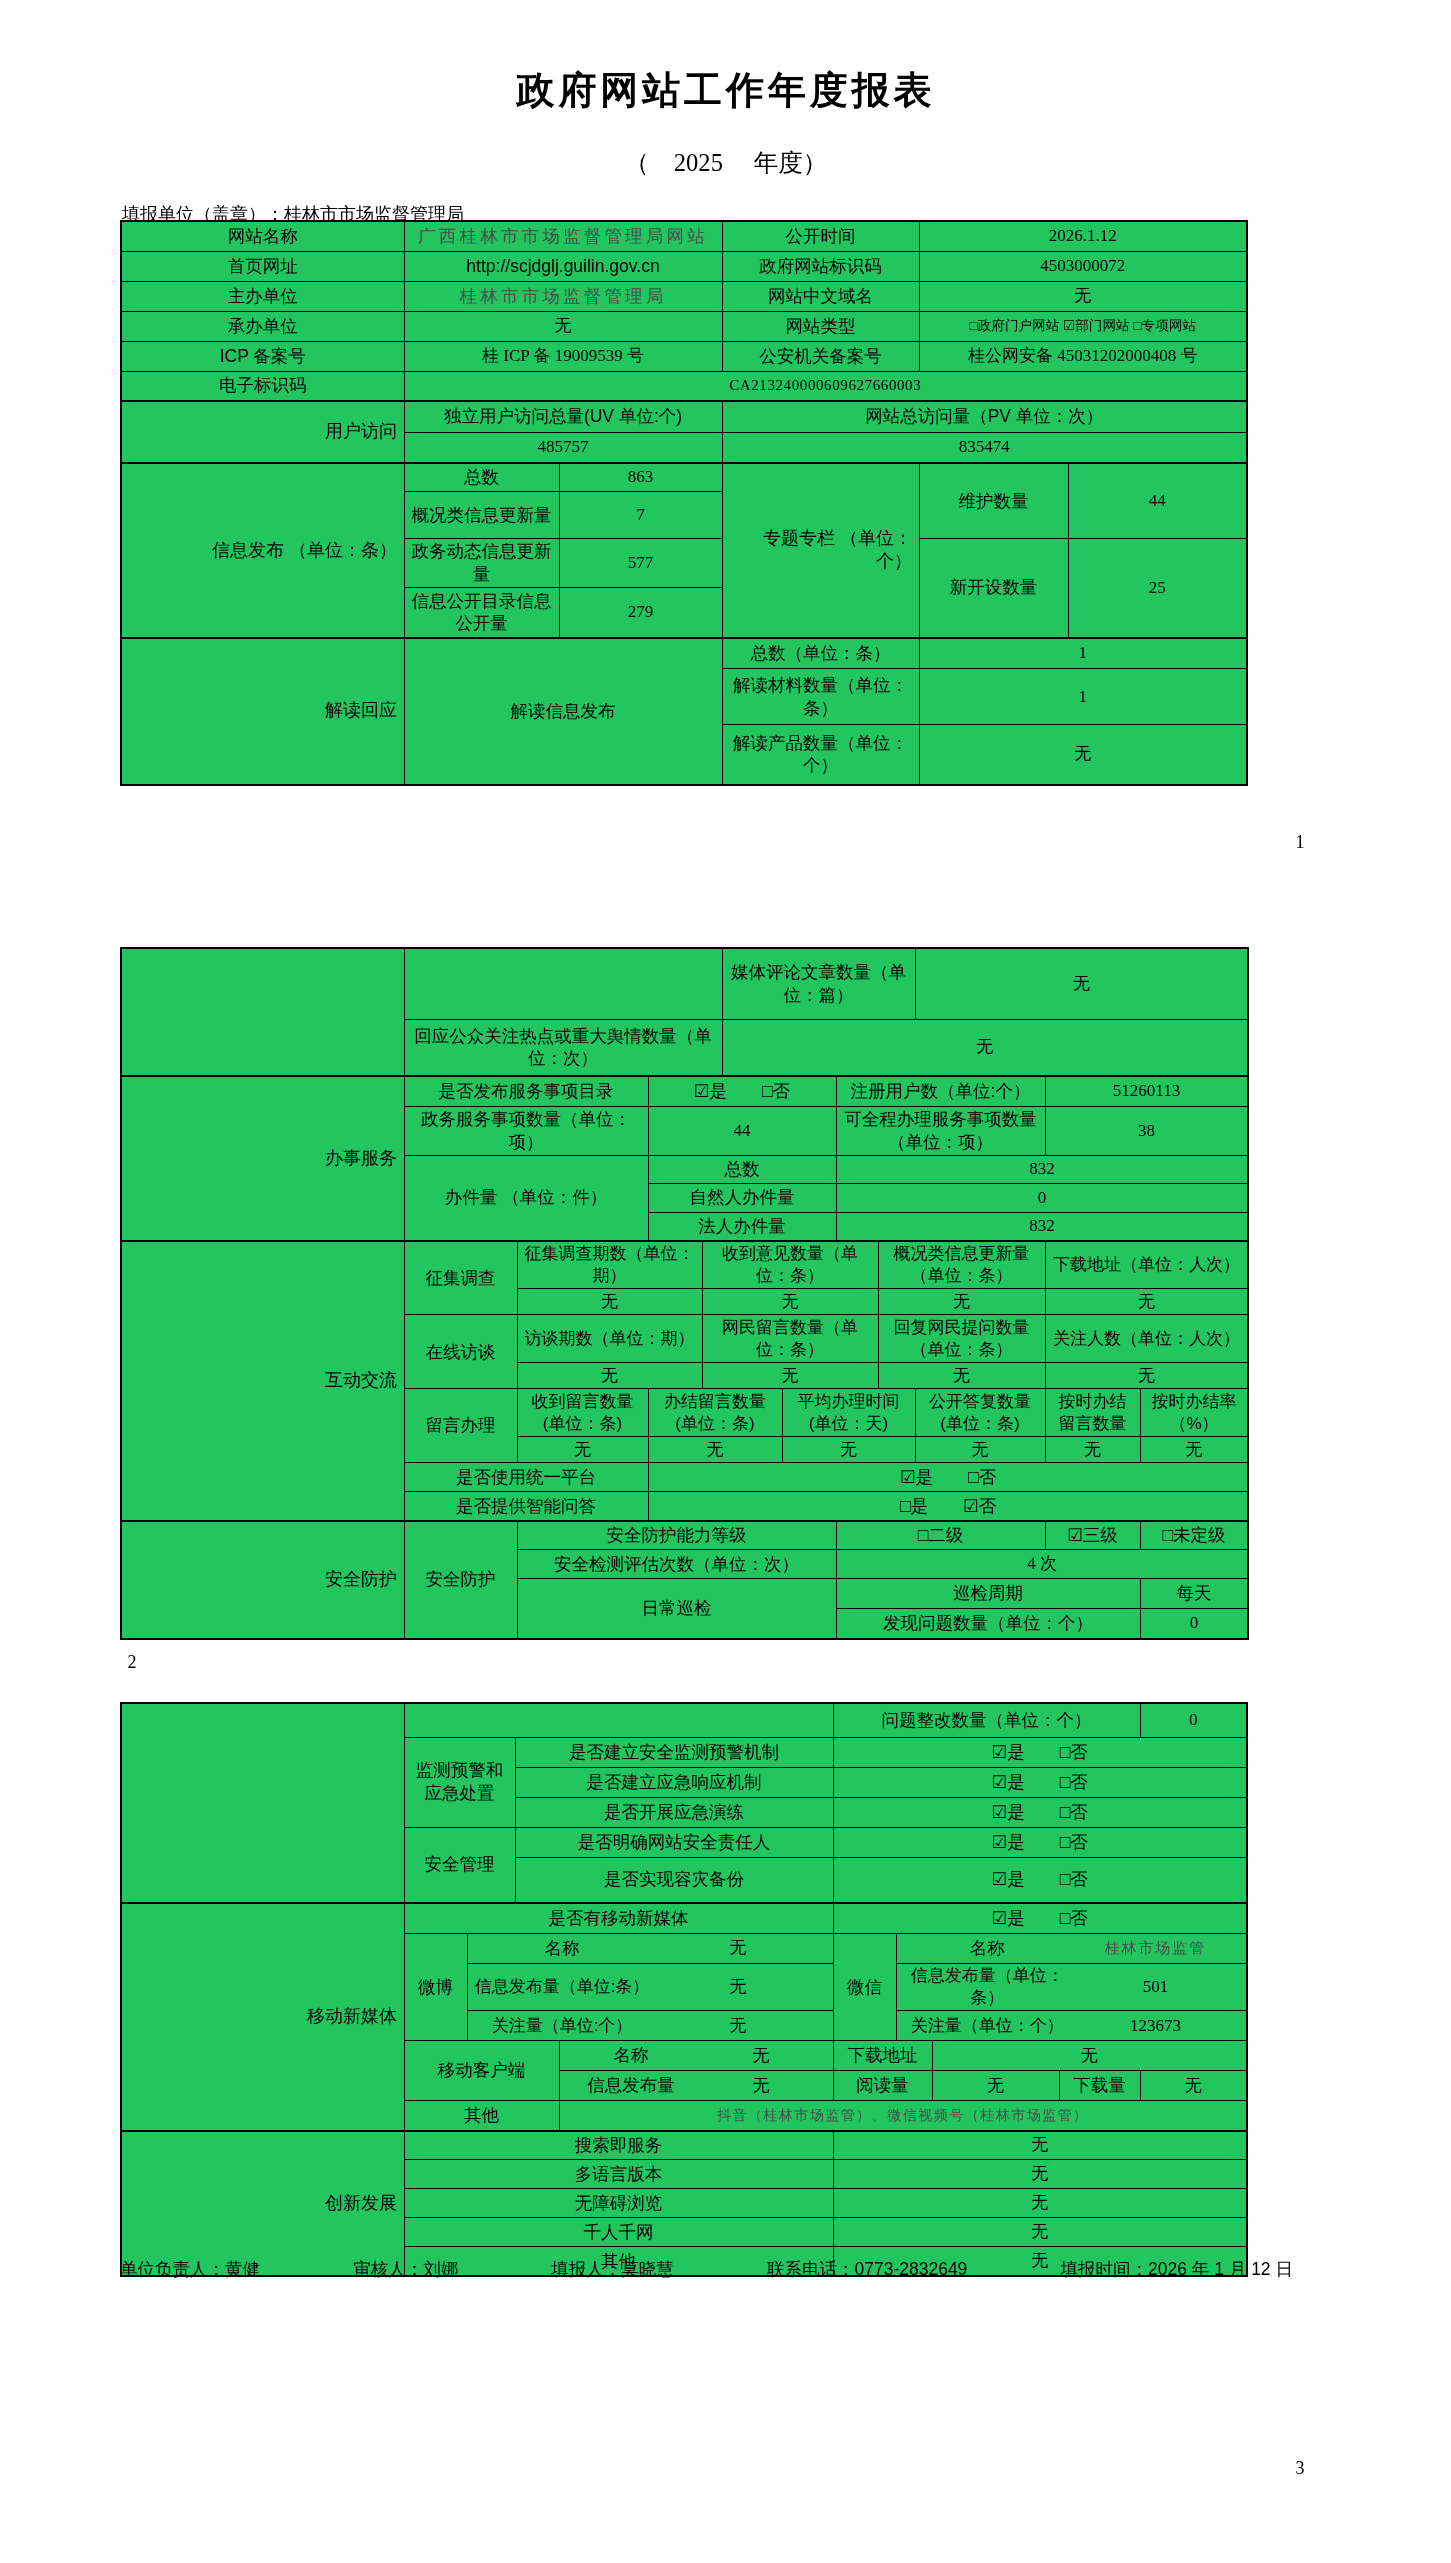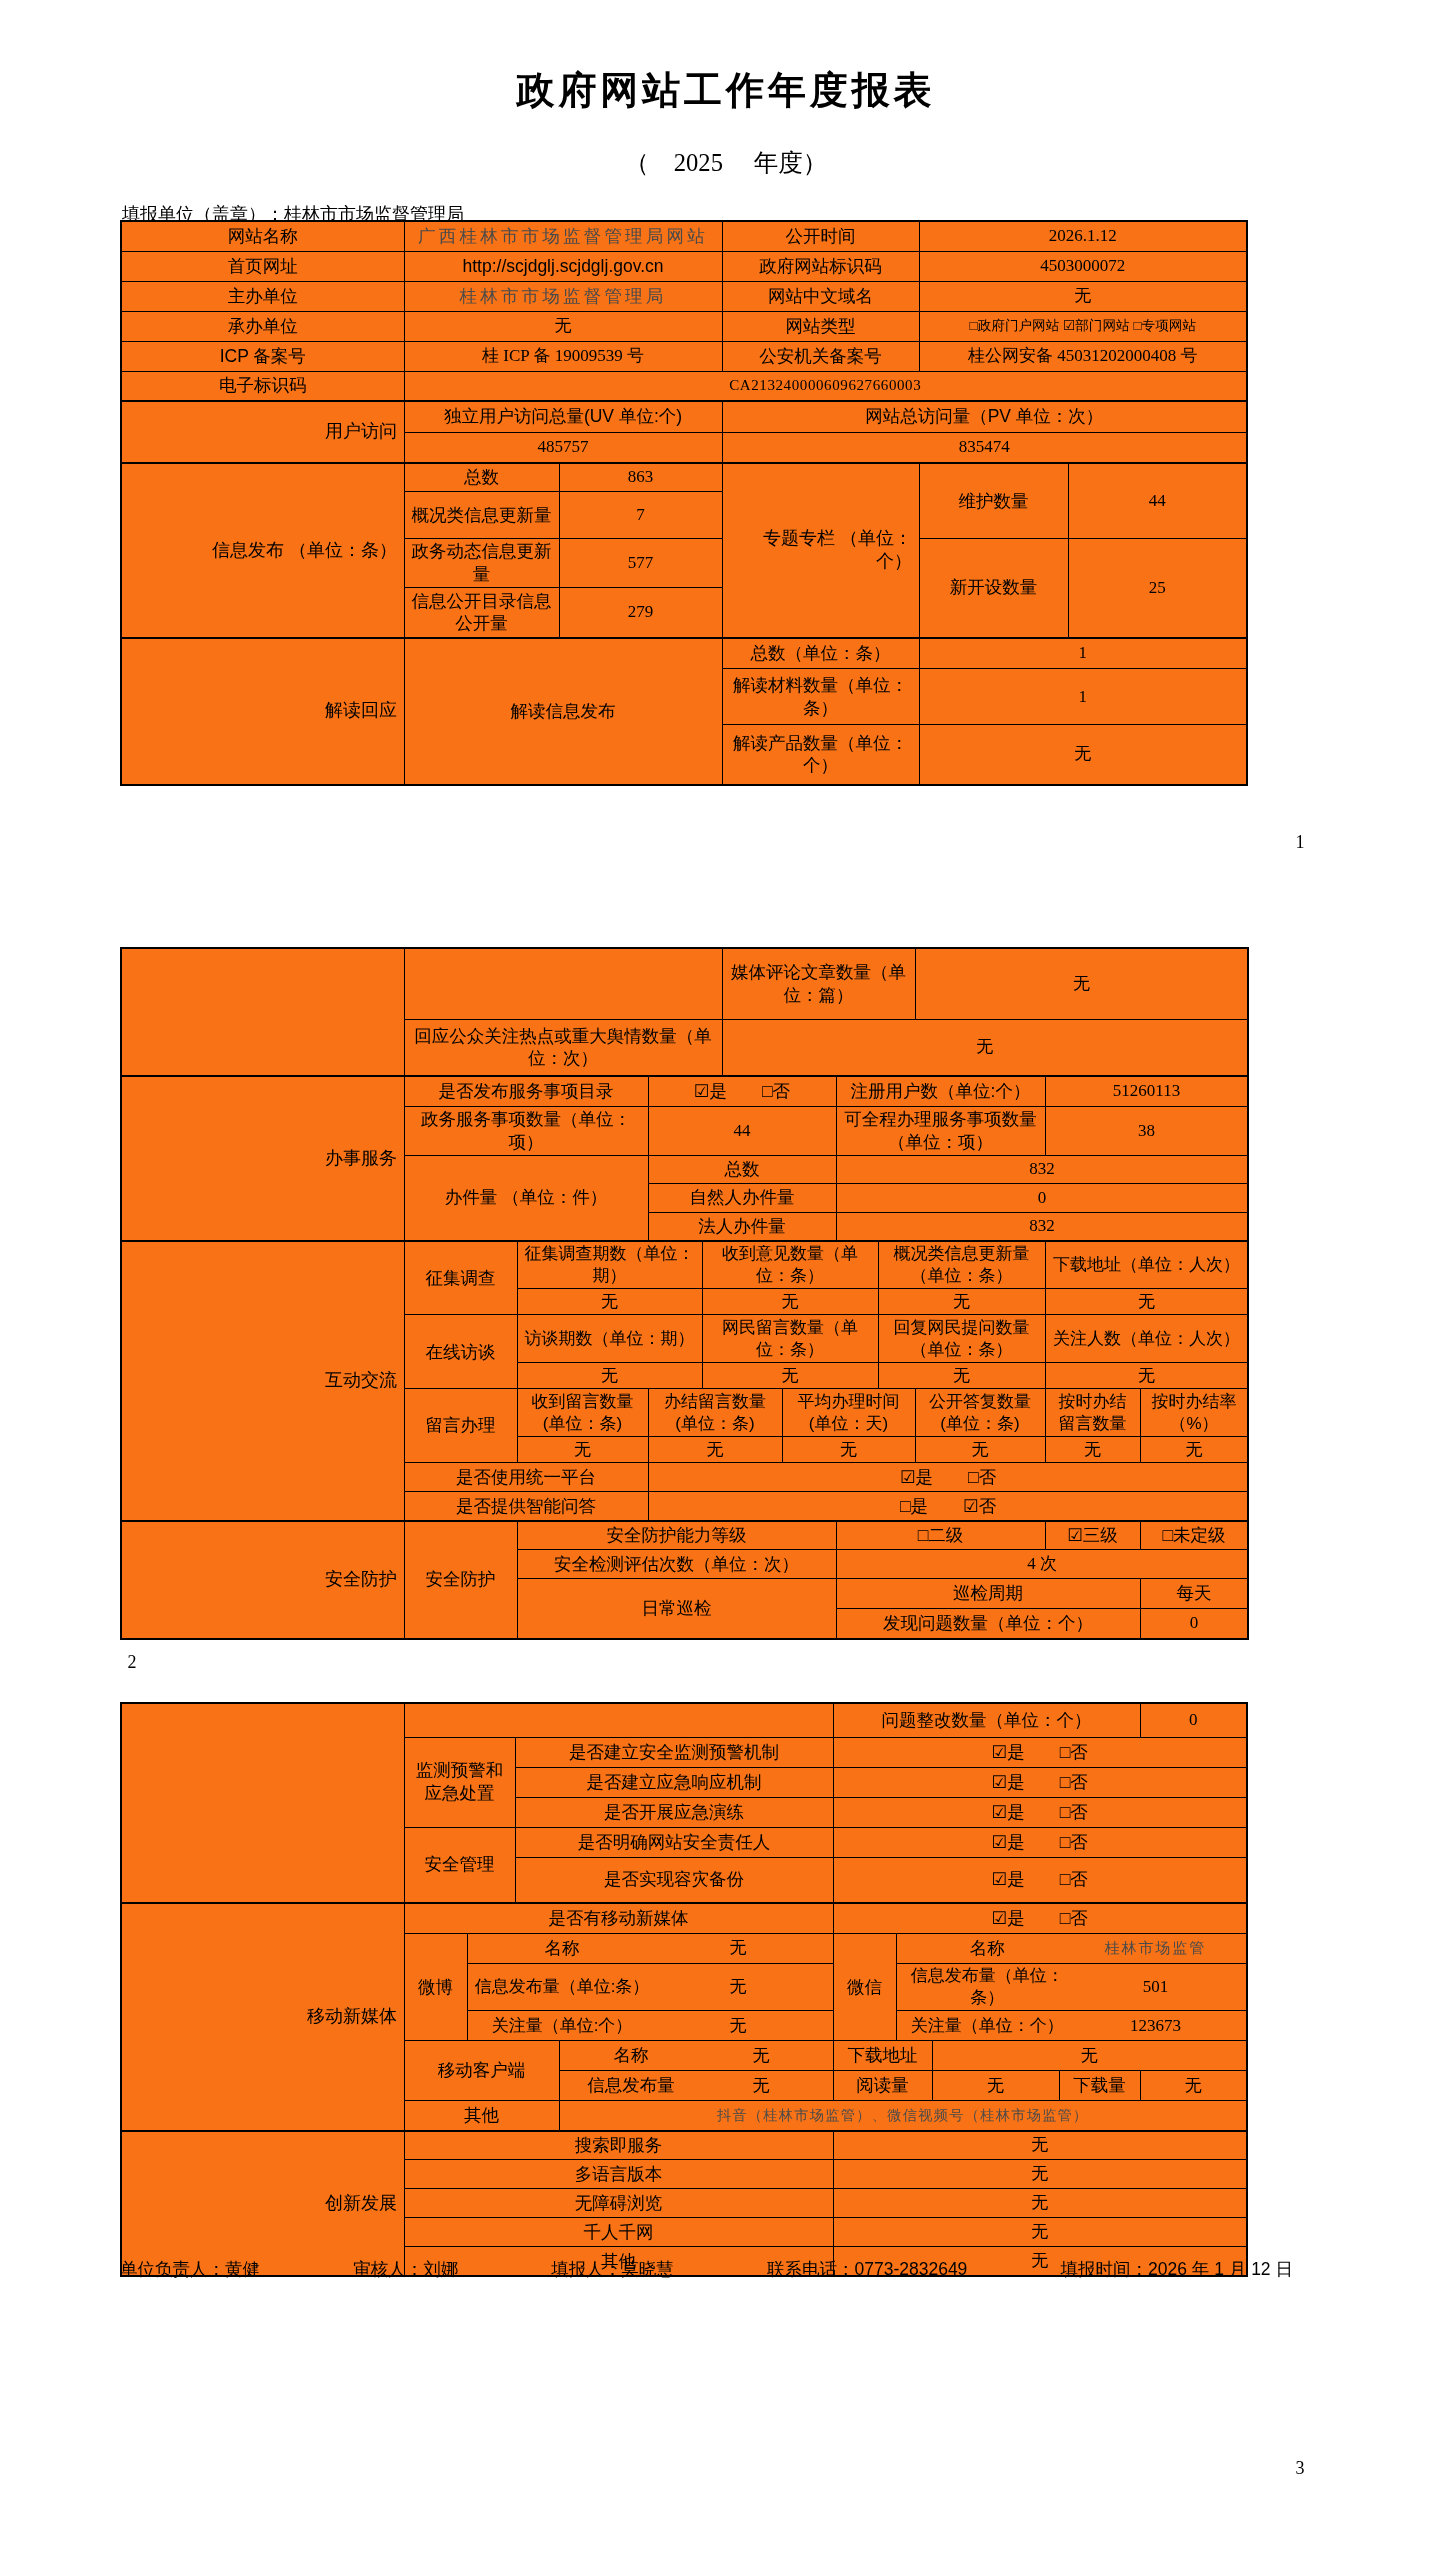--- a/index.html
+++ b/index.html
@@ -6,21 +6,21 @@
   body{position:relative;width:1452px;height:2563px;color:#000;
        font-family:"Liberation Sans",sans-serif;}
   .abs{position:absolute;}
   .title{left:0;top:65px;width:1452px;text-align:center;font-size:38px;font-weight:bold;
          letter-spacing:3.9px;font-family:"Liberation Serif",serif;}
   .year{left:0;top:146px;width:1452px;text-align:center;font-size:24.6px;
         font-family:"Liberation Serif",serif;}
   .unitline{left:122px;top:202px;font-size:18px;}
   .pnum{font-size:18px;font-family:"Liberation Serif",serif;width:32px;text-align:center;}
   table{border-collapse:collapse;table-layout:fixed;position:absolute;
-        border:2.6px solid #000;background:#f97316;}
+        border:2.6px solid #000;background:#22c55e;}
   td{border:1.3px solid #000;text-align:center;vertical-align:middle;
      padding:1.3px 6.5px;font-size:17.5px;line-height:1.3;word-break:break-all;}
   tr.sep > td{border-top:2.6px solid #000;}
   .val{font-family:"Liberation Serif",serif;font-size:17px;}
   .big{font-size:18px;text-align:right;}
   .sm{font-size:17px;}
   .xs{font-size:13.6px;letter-spacing:0;}
   .xs2{font-size:15px;font-family:"Liberation Serif",serif;letter-spacing:0.6px;}
   .gray{color:#4a4a4a;letter-spacing:3.2px;}
   .gray2{color:#4a4a4a;letter-spacing:1.3px;font-size:14.2px;}
@@ -48,21 +48,21 @@
   </colgroup>
   <tbody>
       <tr style="height:30px">
     <td>网站名称</td>
     <td colspan="2" class="gray">广西桂林市市场监督管理局网站</td>
     <td>公开时间</td>
     <td colspan="2" class="val">2026.1.12</td>
   </tr>
   <tr style="height:30px">
     <td>首页网址</td>
-    <td colspan="2">http://scjdglj.scjdglj.gov.cn</td>
+    <td colspan="2">http://scjdglj.guilin.gov.cn</td>
     <td>政府网站标识码</td>
     <td colspan="2" class="val">4503000072</td>
   </tr>
   <tr style="height:30px">
     <td>主办单位</td>
     <td colspan="2" class="gray">桂林市市场监督管理局</td>
     <td>网站中文域名</td>
     <td colspan="2" class="val">无</td>
   </tr>
   <tr style="height:30px">

